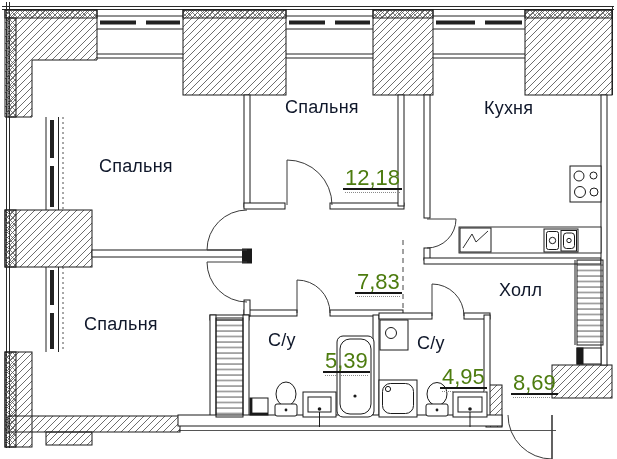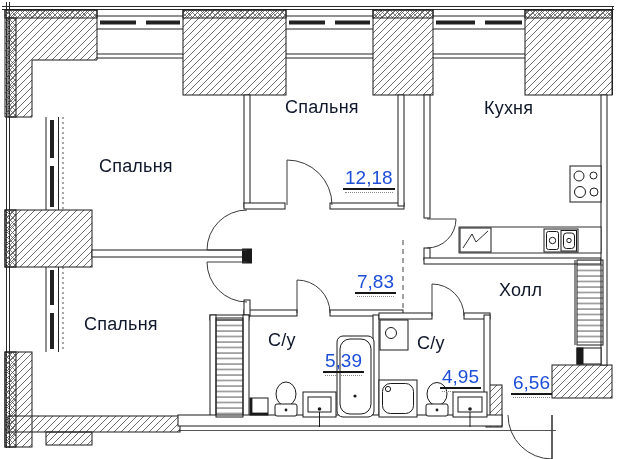--- a/index.html
+++ b/index.html
@@ -1,20 +1,20 @@
 <!DOCTYPE html>
 <html><head>
 <meta charset="utf-8">
 <style>
   html,body{margin:0;padding:0;background:#ffffff;}
   #plan-wrap{position:relative;width:617px;height:459px;background:#fff;overflow:hidden;
              font-family:"Liberation Sans", sans-serif;}
   #plan-svg{position:absolute;left:0;top:0;}
   .room-label{position:absolute;font-size:18px;color:#0f172a;white-space:nowrap;letter-spacing:.2px;}
-  .area-label{position:absolute;font-size:19px;color:#1d4ed8;white-space:nowrap;
+  .area-label{position:absolute;font-size:22px;color:#4d7c0f;white-space:nowrap;
               border-bottom:2px solid #161616;padding:0 2px 0 2px;line-height:20px;}
   .area-label::after{content:"";position:absolute;left:2px;right:2px;bottom:-5px;
               border-bottom:1px dotted #8a8a8a;}
 </style>
 </head>
 <body>
 
 <div id="plan-wrap">
 
 <svg id="plan-svg" width="617" height="459" viewBox="0 0 617 459">
@@ -261,21 +261,21 @@
 <div class="room-label" style="left:99px;top:156px;">Спальня</div>
 
 <div class="room-label" style="left:285px;top:97px;">Спальня</div>
 <div class="area-label" style="left:343px;top:168px;">12,18</div>
 
 <div class="room-label" style="left:484px;top:98px;">Кухня</div>
 
 <div class="area-label" style="left:355px;top:272px;text-align:right;">7,83</div>
 
 <div class="room-label" style="left:499px;top:280px;">Холл</div>
-<div class="area-label" style="left:511px;top:373px;">6,56</div>
+<div class="area-label" style="left:511px;top:373px;">8,69</div>
 
 <div class="room-label" style="left:84px;top:314px;">Спальня</div>
 
 <div class="room-label" style="left:268px;top:330px;">С/у</div>
 <div class="area-label" style="left:294px;top:351px;margin-left:29px;">5,39</div>
 
 <div class="room-label" style="left:417px;top:333px;">С/у</div>
 <div class="area-label" style="left:440px;top:367px;">4,95</div>
 
 </div>

